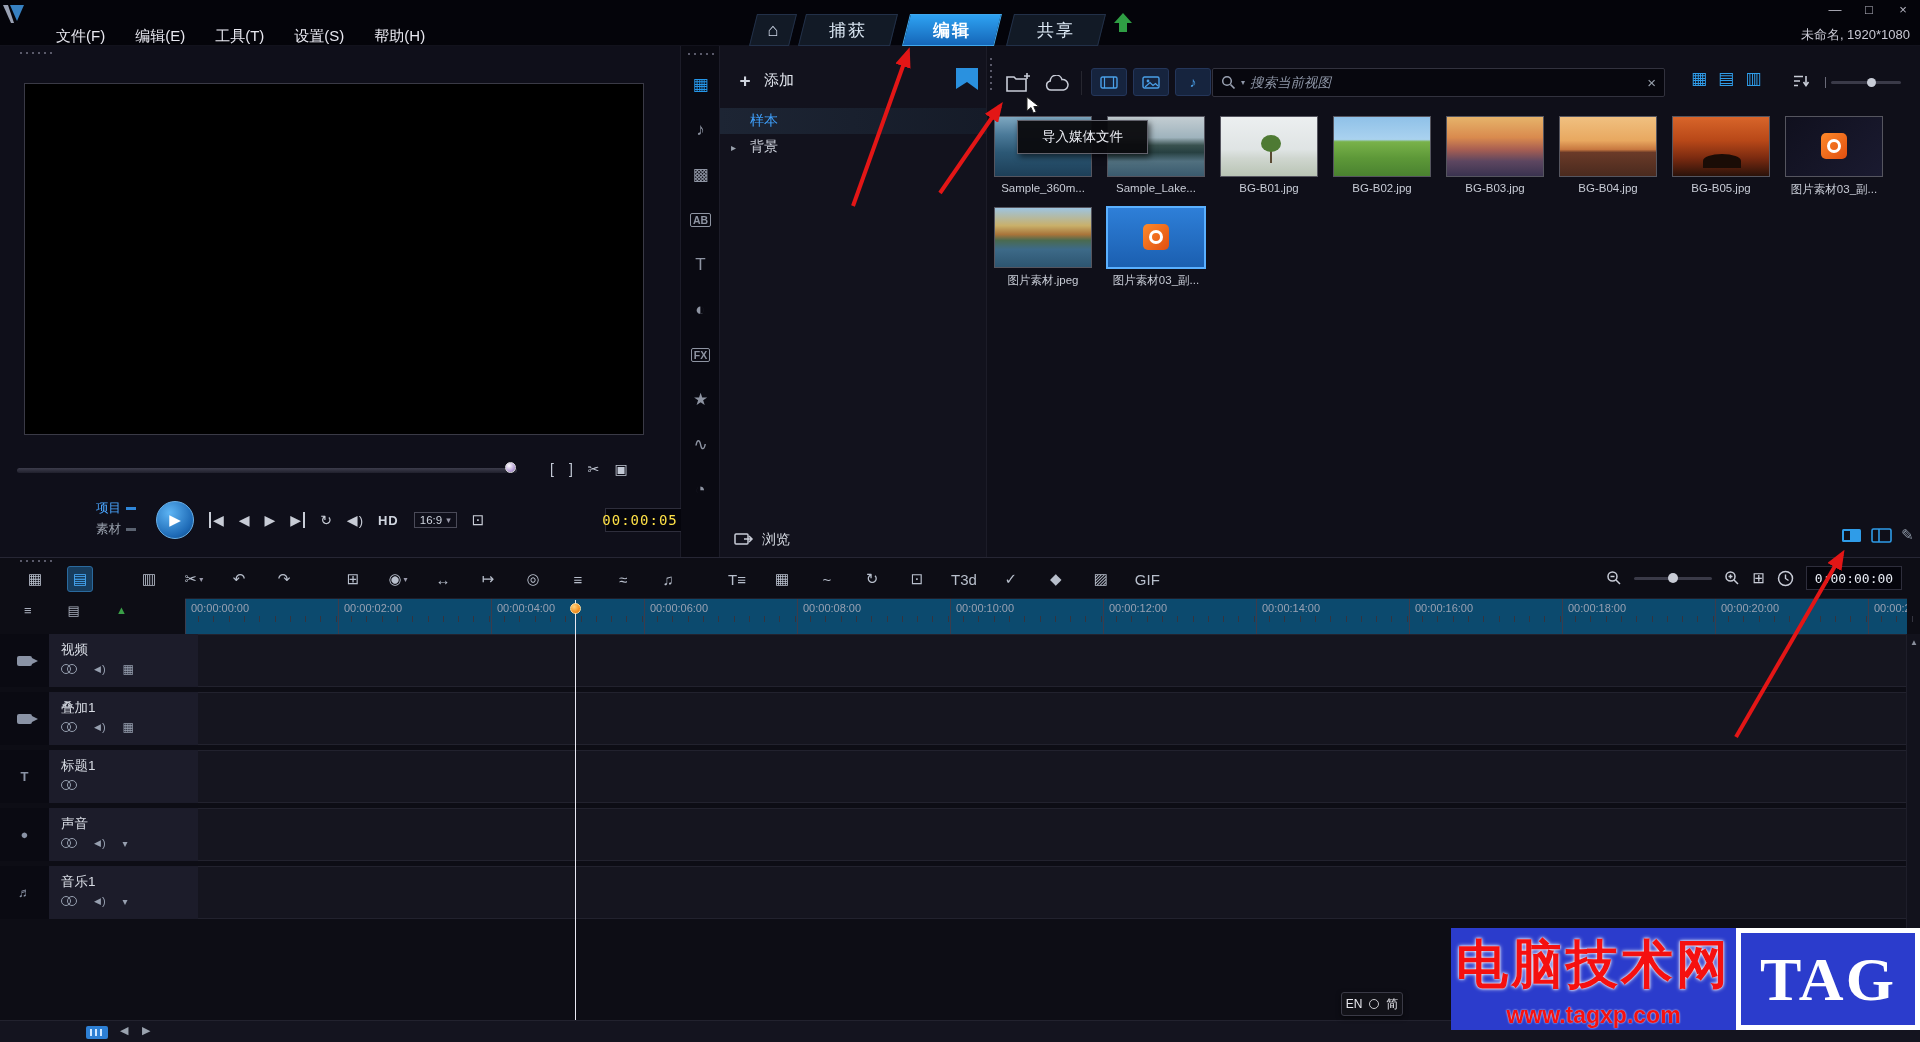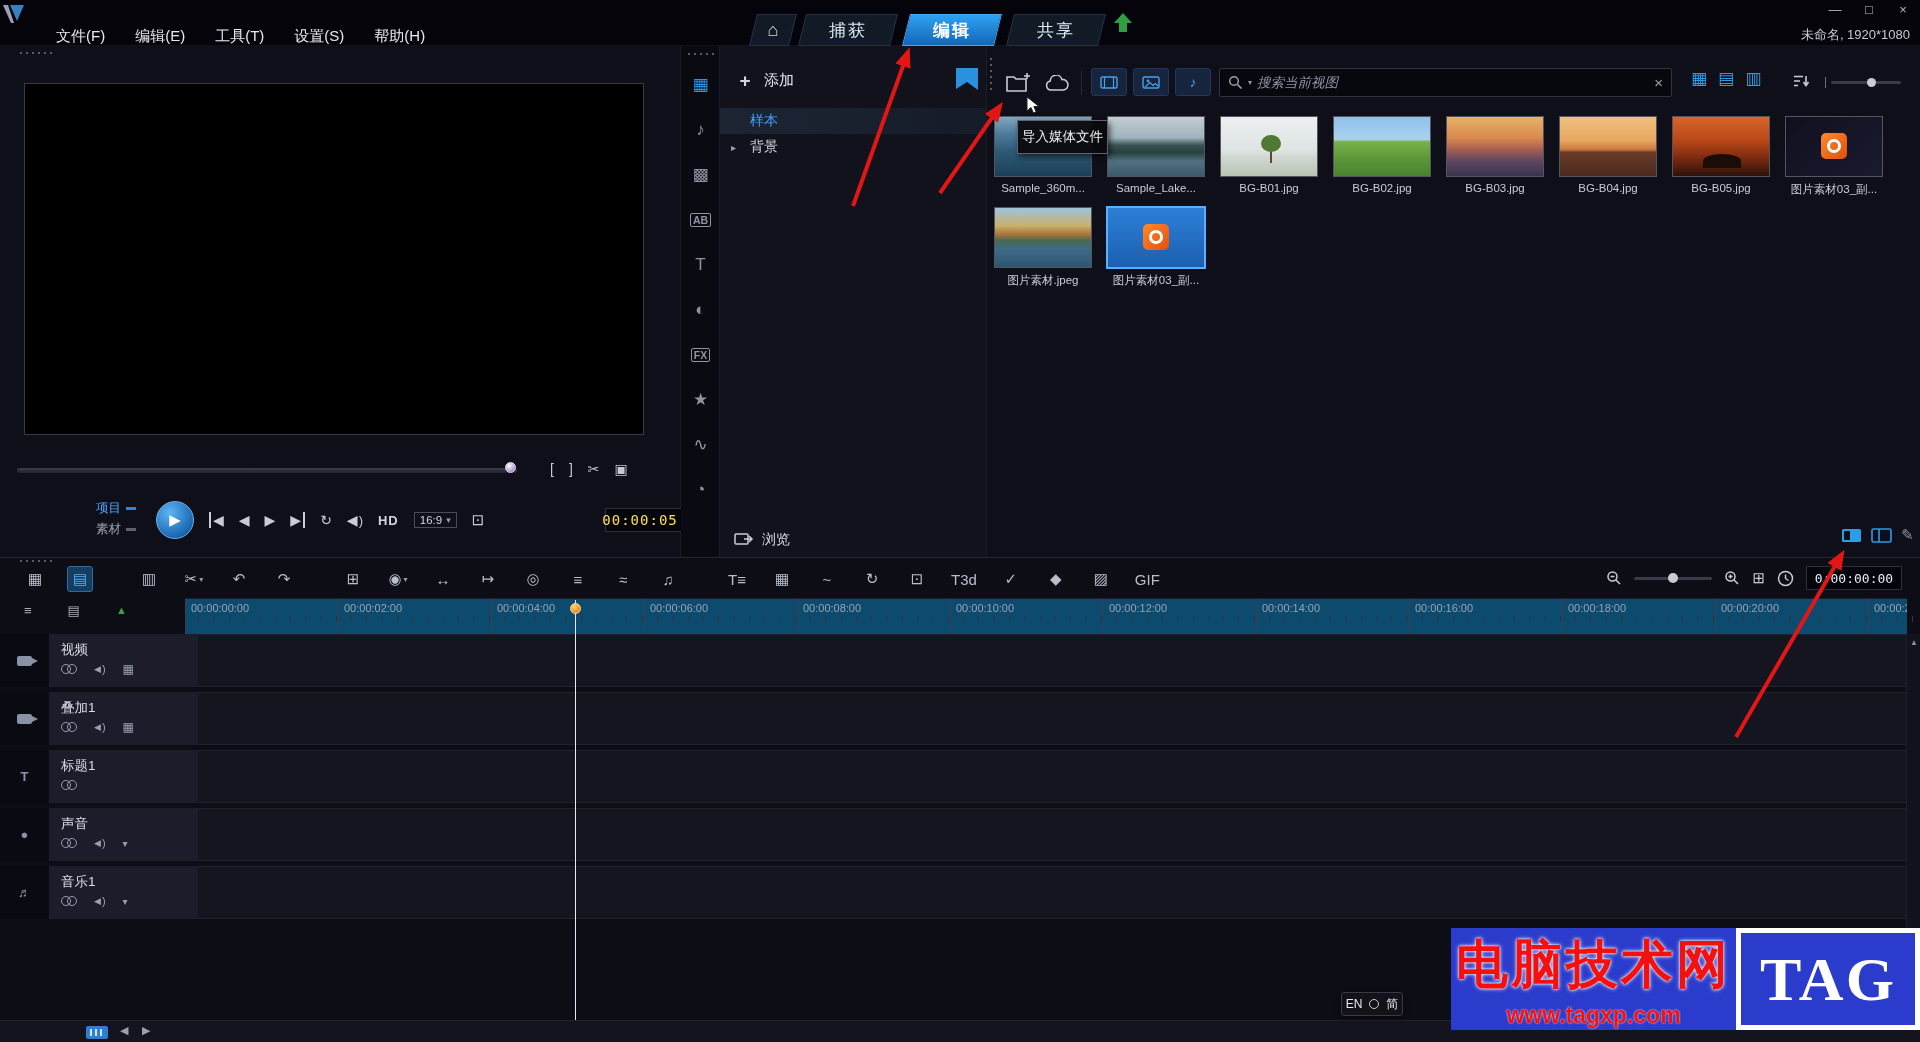--- a/index.html
+++ b/index.html
@@ -98,21 +98,21 @@
 
   
   .media{position:absolute;left:987px;top:46px;width:933px;height:511px;background:#0f0f19}
   .media .dots-v{left:2px;top:10px}
   .m-toolbar{position:absolute;left:0;top:20px;width:100%;height:36px}
   .mt-import{position:absolute;left:18px;top:5px}
   .mt-cloud{position:absolute;left:58px;top:9px}
   .mt-sep{position:absolute;left:94px;top:5px;width:1px;height:24px;background:#26262f}
   .filter-group{position:absolute;left:104px;top:2px;display:flex;gap:6px}
   .filter-btn{width:36px;height:28px;background:#16243e;border:1px solid #24365a;border-radius:3px;display:flex;align-items:center;justify-content:center;color:#4aa0e8;font-size:14px}
-  .search-box{position:absolute;left:232px;top:2px;width:453px;height:29px;background:#07070e;border:1px solid #32323e;border-radius:2px;display:flex;align-items:center;padding:0 8px;gap:5px}
+  .search-box{position:absolute;left:225px;top:2px;width:453px;height:29px;background:#07070e;border:1px solid #32323e;border-radius:2px;display:flex;align-items:center;padding:0 8px;gap:5px}
   .search-caret{font-size:8px;color:#8f97a8}
   .search-caret::before{content:"▾"}
   .search-box input{flex:1;background:transparent;border:0;outline:0;color:#cdd2dc;font-size:13.5px;font-family:inherit}
   .search-box input::placeholder{font-style:italic;color:#8f97a8}
   .search-clear::before{content:"×";color:#9aa2ae;font-size:15px}
   .view-toggles{position:absolute;left:704px;top:4px;display:flex;gap:11px;align-items:center}
   .view-toggles .vt{font-size:17px;color:#2f9ce8;line-height:1}
   .sort-btn{position:absolute;left:806px;top:8px}
   .m-zoom{position:absolute;left:844px;top:15px;width:70px;height:3px;background:#3a3a48;border-radius:2px}
   .m-zoom::before{content:"";position:absolute;left:-6px;top:-4px;width:1px;height:11px;background:#6a6a78}
@@ -131,21 +131,21 @@
   .th-sunset{background:linear-gradient(180deg,#e6b36a,#d98a4e 35%,#a85f52 55%,#5d4660 75%,#3a3350)}
   .th-desert{background:linear-gradient(180deg,#f0c080,#e8a860 40%,#c87840 55%,#6a3a28 60%,#4a2a1e)}
   .th-redtree{background:linear-gradient(180deg,#d8652a,#b84818 40%,#7a2a10 70%,#2a120a);position:relative}
   .th-redtree::after{content:"";position:absolute;left:30px;bottom:8px;width:38px;height:14px;background:#1a0c06;border-radius:50% 50% 0 0}
   .th-logodark{background:linear-gradient(135deg,#10101e,#1a1a30)}
   .th-autumn{background:linear-gradient(180deg,#9ec4e0,#c9b06a 30%,#a8743a 45%,#4a6a50 55%,#3d6a88 70%,#2d5570)}
   .th-logoblue{background:linear-gradient(180deg,#2e7fd8,#1b5fb0)}
   .logo-badge{display:none;width:26px;height:26px;border-radius:5px;background:linear-gradient(135deg,#ff8a2a,#e04e10);position:relative;margin-top:16px}
   .logo-badge::after{content:"";position:absolute;inset:6px;border:3.5px solid #fff;border-radius:50%}
   .th-logodark .logo-badge,.th-logoblue .logo-badge{display:block}
-  .tooltip{position:absolute;left:30px;top:74px;background:rgba(10,10,14,.96);border:1px solid #62626c;padding:7px 4px;
+  .tooltip{position:absolute;left:30px;top:74px;background:rgba(10,10,14,.96);border:1px solid #62626c;padding:7px 24px;
      font-size:13.5px;color:#eceef4;z-index:30;white-space:nowrap;box-shadow:2px 3px 6px rgba(0,0,0,.6)}
   .cursor-arrow{position:absolute;left:38px;top:50px;z-index:31}
   .m-bottom-toggles{position:absolute;left:854px;top:480px;display:flex;gap:9px;align-items:center}
   .pencil-glyph{font-size:15px;color:#8a94a2}
   .pencil-glyph::before{content:"✎"}
 
   
   .timeline{position:absolute;left:0;top:557px;width:1920px;height:485px;background:#0d0d15;border-top:1px solid #262634}
   .timeline>.dots-h{left:18px;top:1px}
   .tbis{position:absolute;left:22px;top:8px;display:flex;align-items:center;gap:19px}

